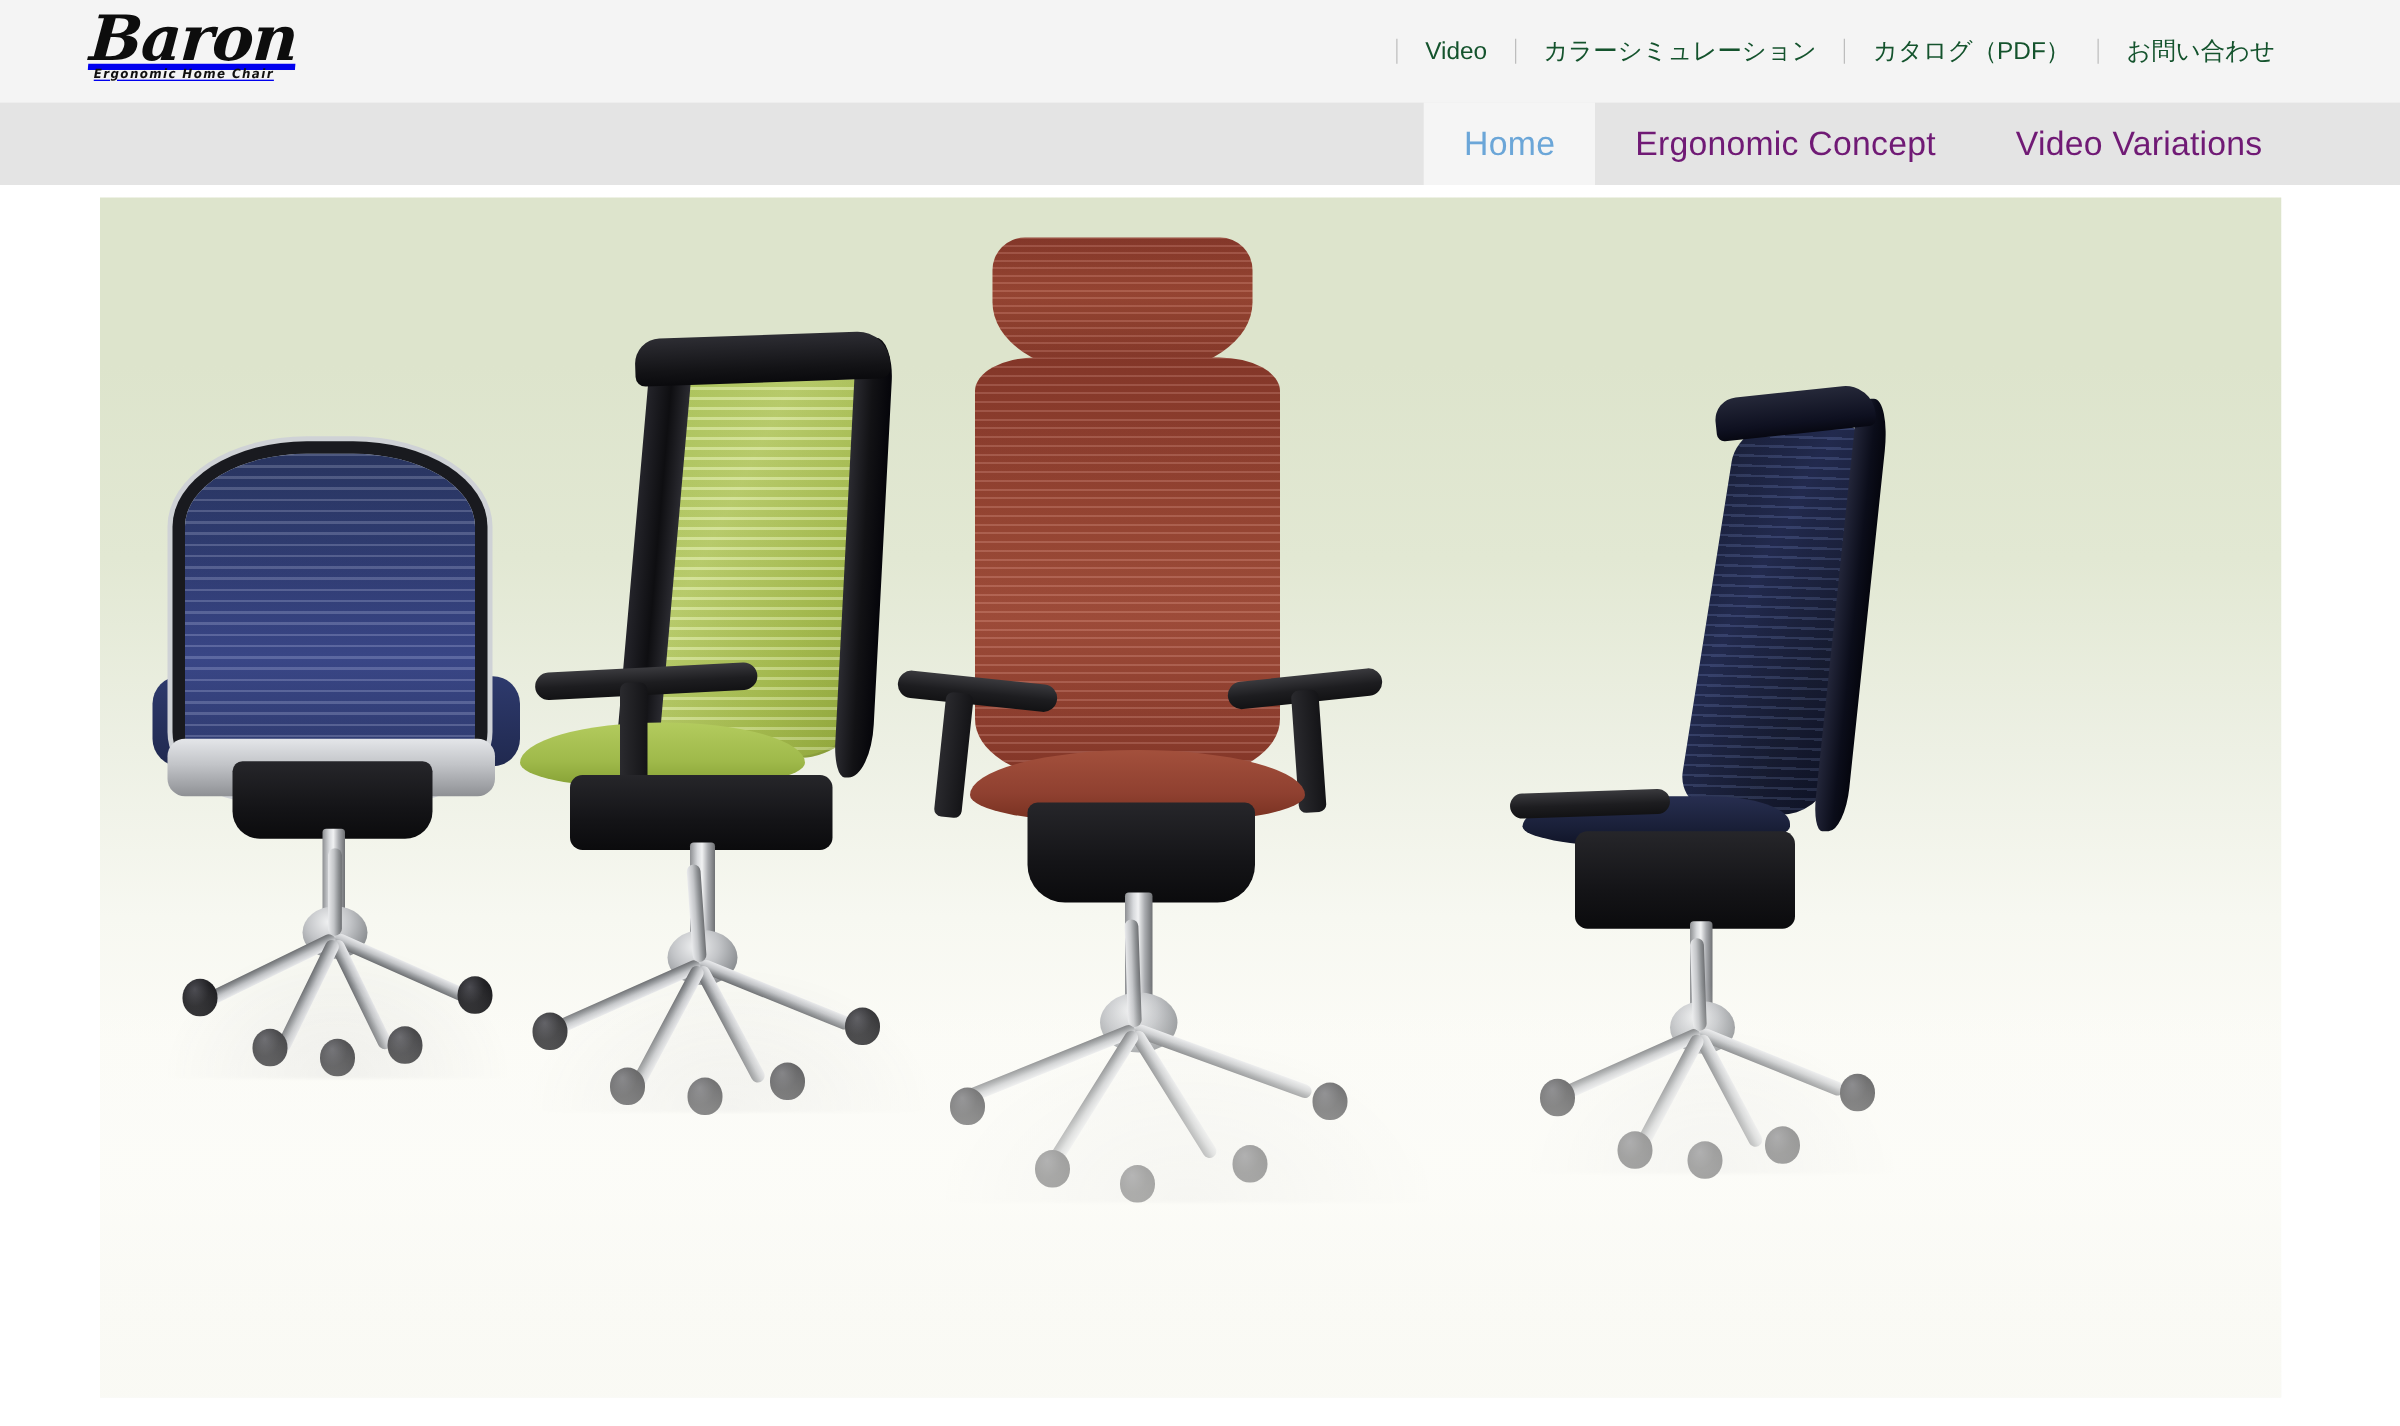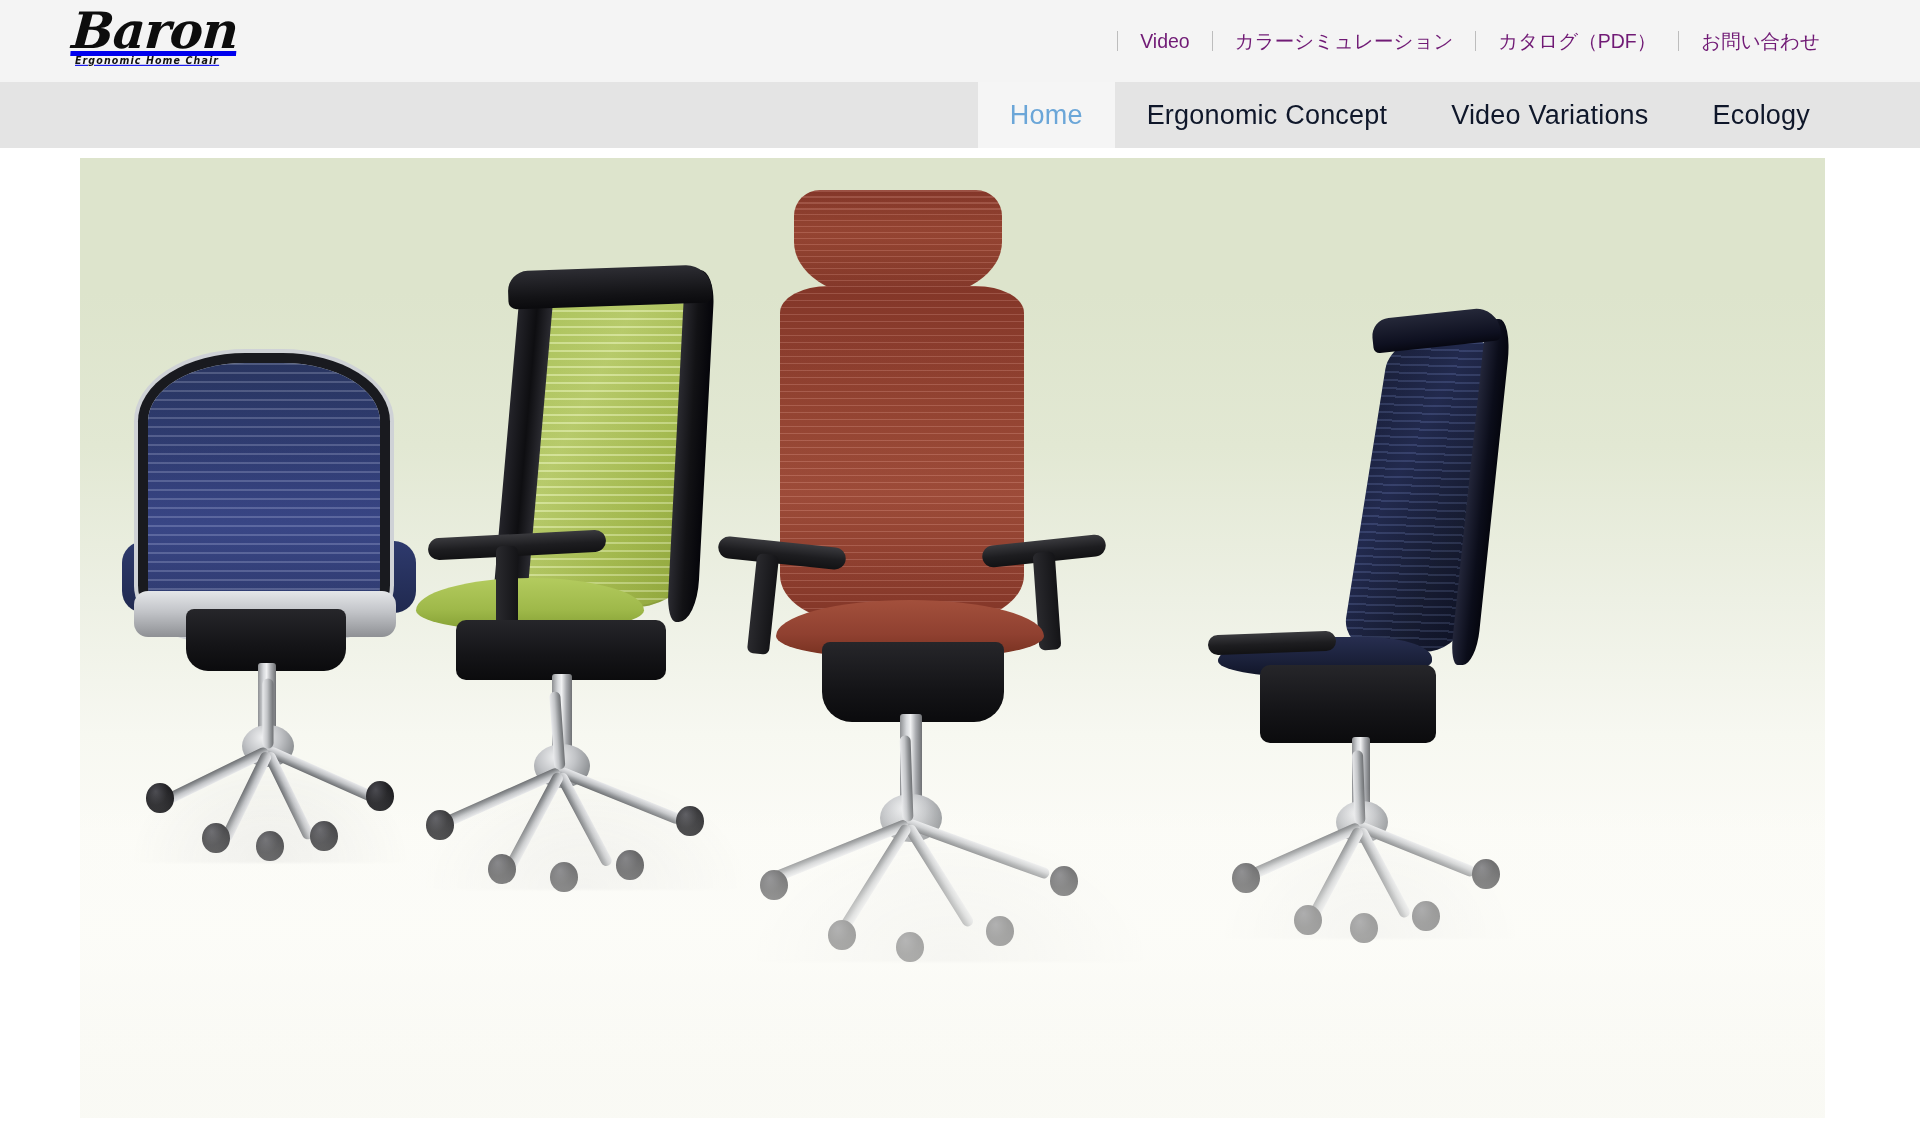--- a/index.html
+++ b/index.html
@@ -58,21 +58,21 @@
   .utility-nav {
     position: absolute;
     right: 78px;
     top: 0;
     height: 82px;
     display: flex;
     align-items: center;
   }
   .utility-link {
     font-size: 19.5px;
-    color: #701a75;
+    color: #14532d;
     text-decoration: none;
     padding: 0 22px;
     white-space: nowrap;
     line-height: 24px;
   }
   .utility-sep {
     width: 1px;
     height: 20px;
     background: #bdbdbd;
     flex: 0 0 1px;
@@ -89,21 +89,21 @@
     align-items: stretch;
     padding-right: 78px;
   }
   .nav-tab {
     display: flex;
     align-items: center;
     justify-content: center;
     padding: 0 32px;
     font-size: 27px;
     font-weight: 400;
-    color: #0f172a;
+    color: #701a75;
     letter-spacing: 0.2px;
     text-decoration: none;
     white-space: nowrap;
     height: 66px;
   }
   .nav-tab.active {
     background: #f5f5f5;
     color: #6ba6d8;
   }
 
@@ -368,21 +368,20 @@
     <span class="utility-sep"></span>
     <a class="utility-link" href="#">お問い合わせ</a>
   </nav>
 
 </header>
 
 <nav class="main-nav">
   <a class="nav-tab active" href="#">Home</a>
   <a class="nav-tab" href="#">Ergonomic Concept</a>
   <a class="nav-tab" href="#">Video Variations</a>
-  <a class="nav-tab" href="#">Ecology</a>
 </nav>
 
 <section class="hero-wrap">
   <div class="hero-stage">
 
     <div class="chair" id="chair1">
       <div id="c1-shoulderL"></div>
       <div id="c1-shoulderR"></div>
       <div class="mesh-back" id="c1-back">
         <div class="mesh-lines"></div>

